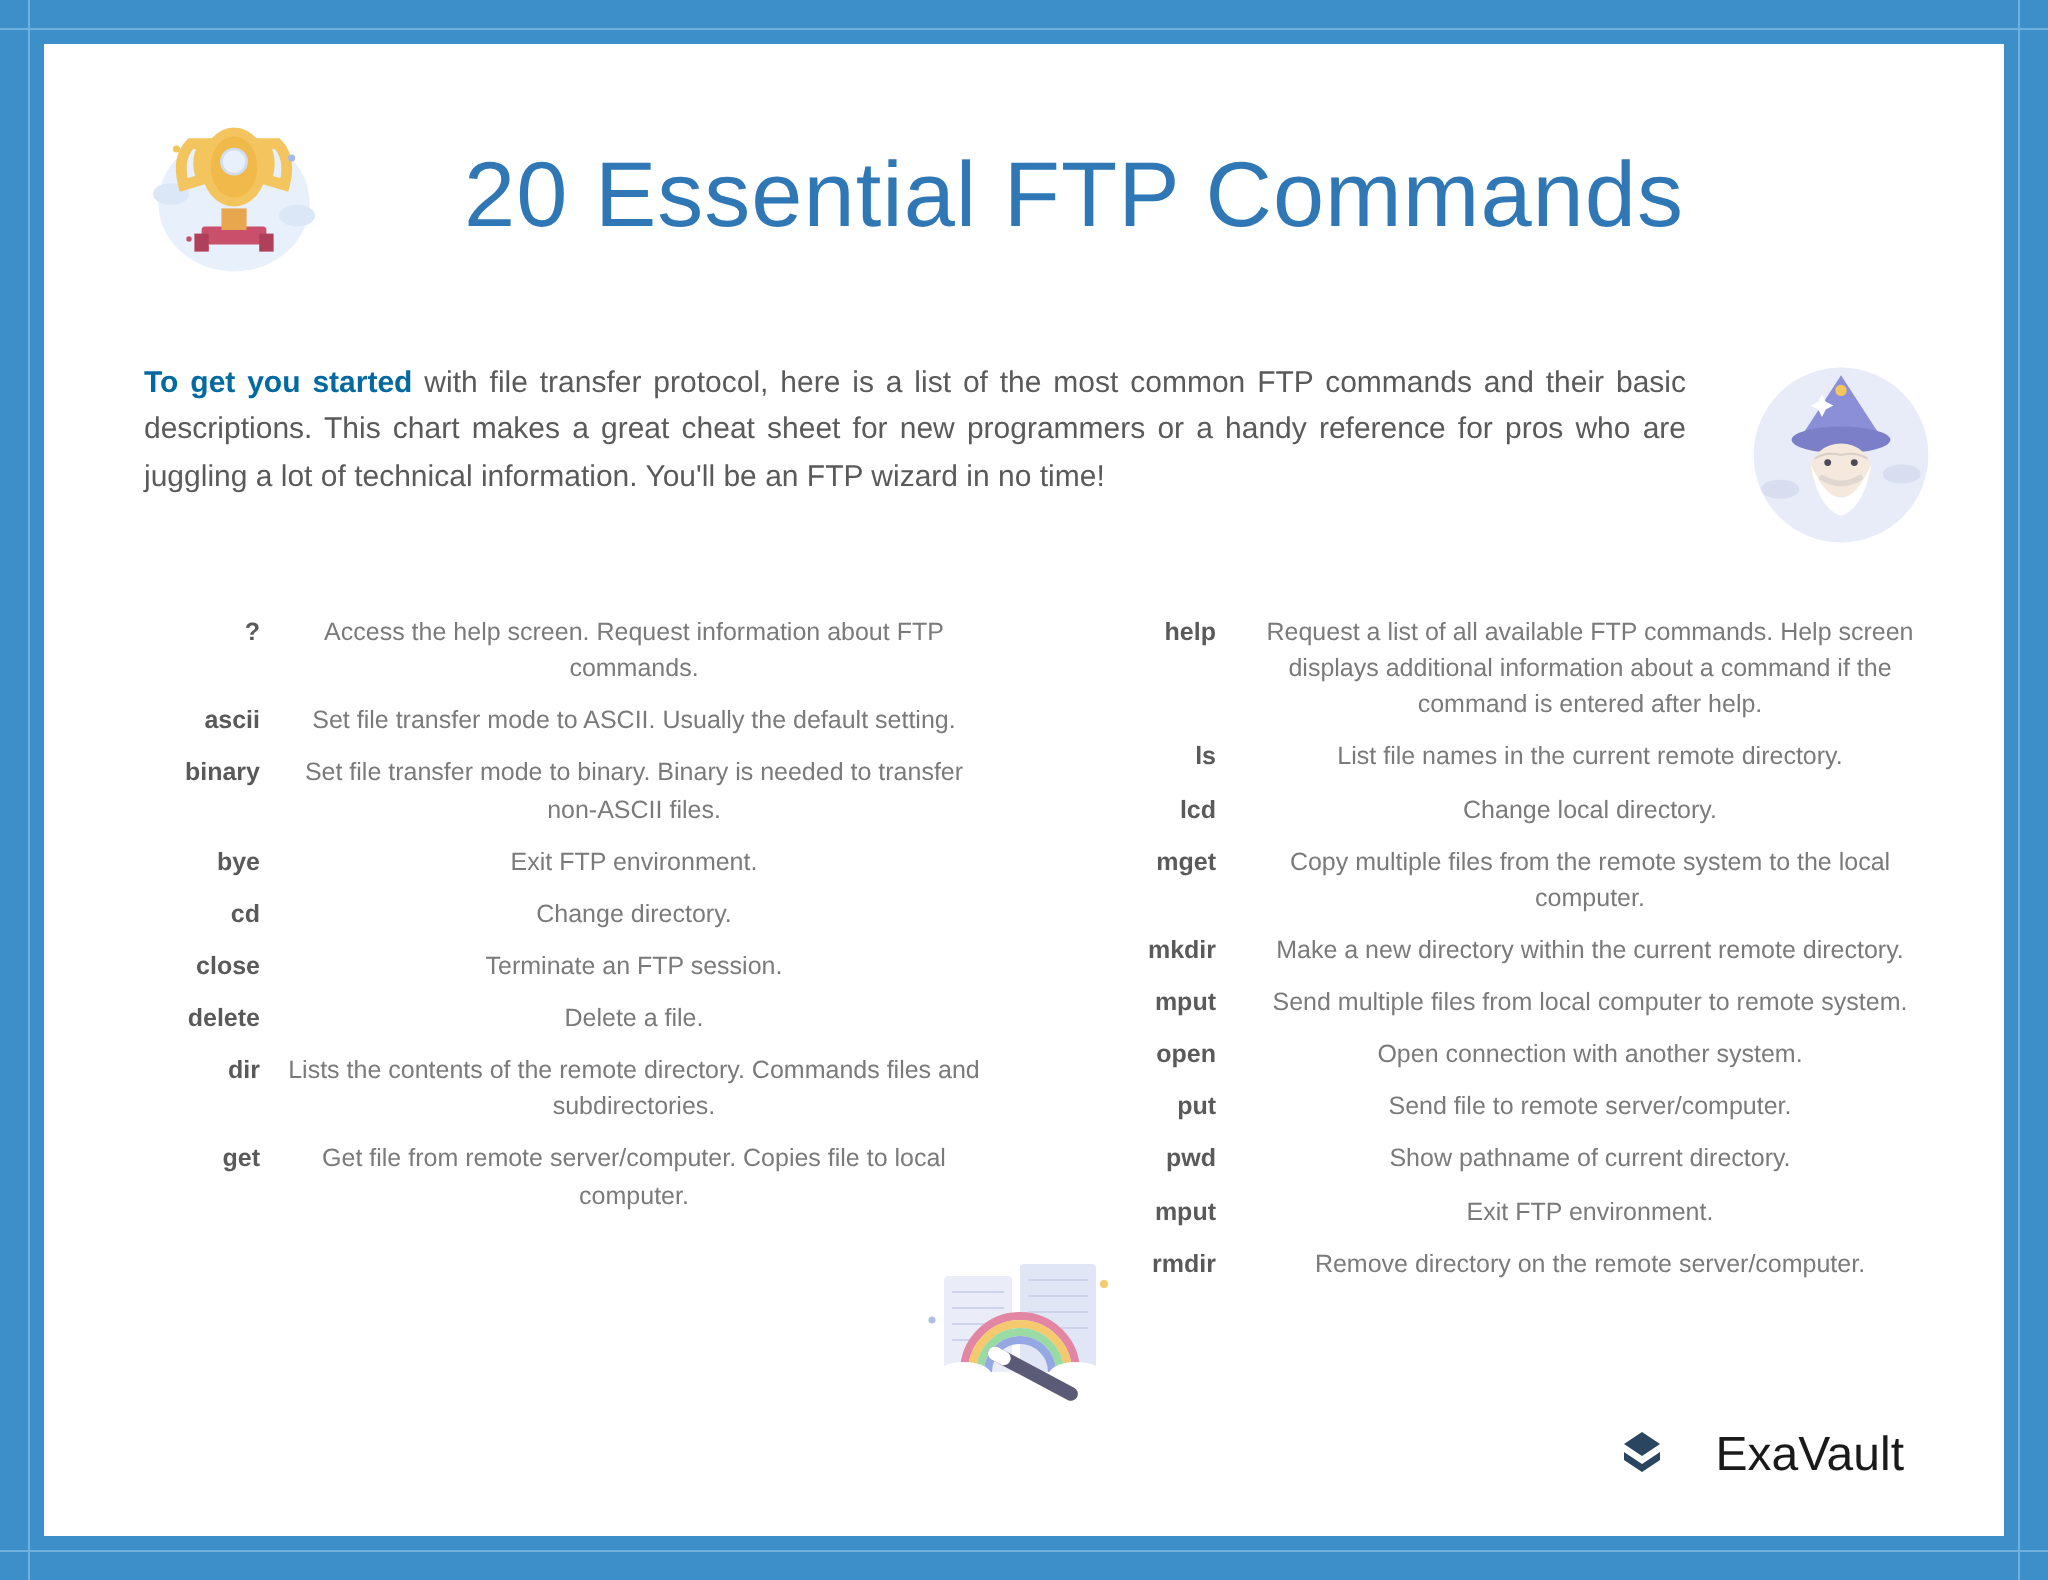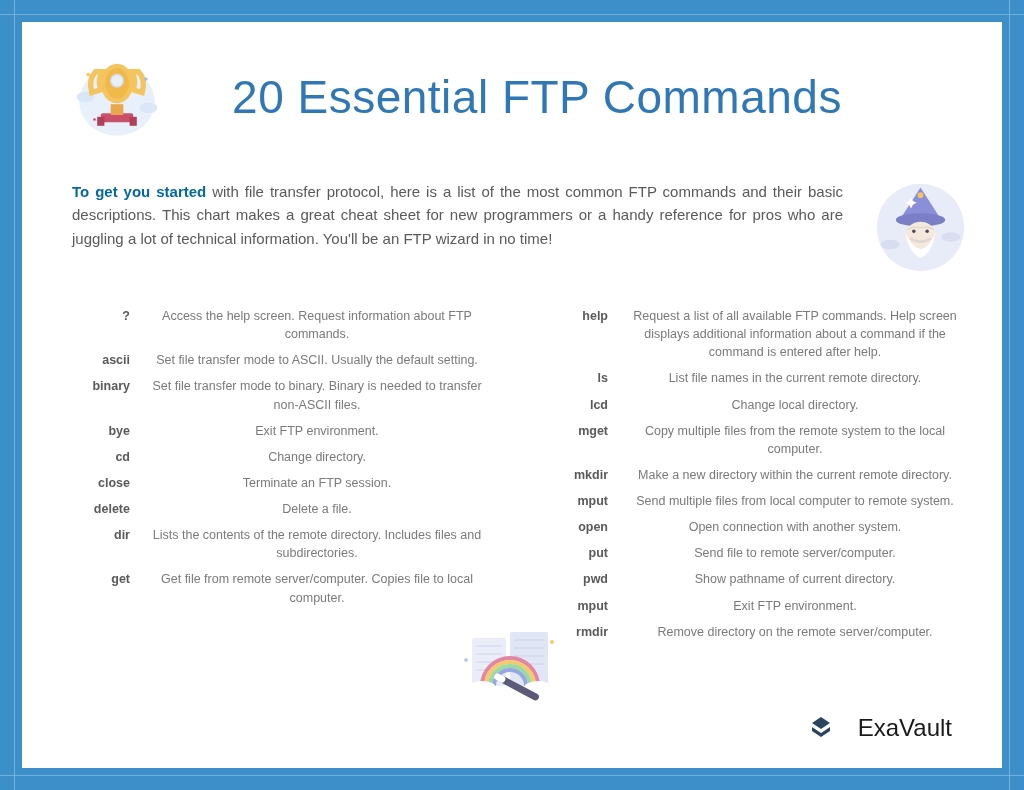--- a/index.html
+++ b/index.html
@@ -88,21 +88,20 @@
       bottom: 58px;
       width: 120px;
       height: 90px;
       opacity: 0.9;
     }
     .brand {
       position: absolute;
       right: 50px;
       bottom: 26px;
       display: flex;
-      align-items: center;
       gap: 24px;
     }
     .brand-logo { width: 26px; height: 26px; }
     .brand-text {
       font-size: 24px;
       font-weight: 400;
       color: #1a1a1a;
     }
     
     .frame-line {
@@ -196,21 +195,21 @@
         <div class="cmd-row">
           <div class="cmd-name">close</div>
           <div class="cmd-desc">Terminate an FTP session.</div>
         </div>
         <div class="cmd-row">
           <div class="cmd-name">delete</div>
           <div class="cmd-desc">Delete a file.</div>
         </div>
         <div class="cmd-row">
           <div class="cmd-name">dir</div>
-          <div class="cmd-desc">Lists the contents of the remote directory. Includes files and subdirectories.</div>
+          <div class="cmd-desc">Lists the contents of the remote directory. Commands files and subdirectories.</div>
         </div>
         <div class="cmd-row">
           <div class="cmd-name">get</div>
           <div class="cmd-desc">Get file from remote server/computer. Copies file to local computer.</div>
         </div>
       </div>
     <div class="col" id="col-right">
         <div class="cmd-row">
           <div class="cmd-name">help</div>
           <div class="cmd-desc">Request a list of all available FTP commands. Help screen displays additional information about a command if the command is entered after help.</div>

